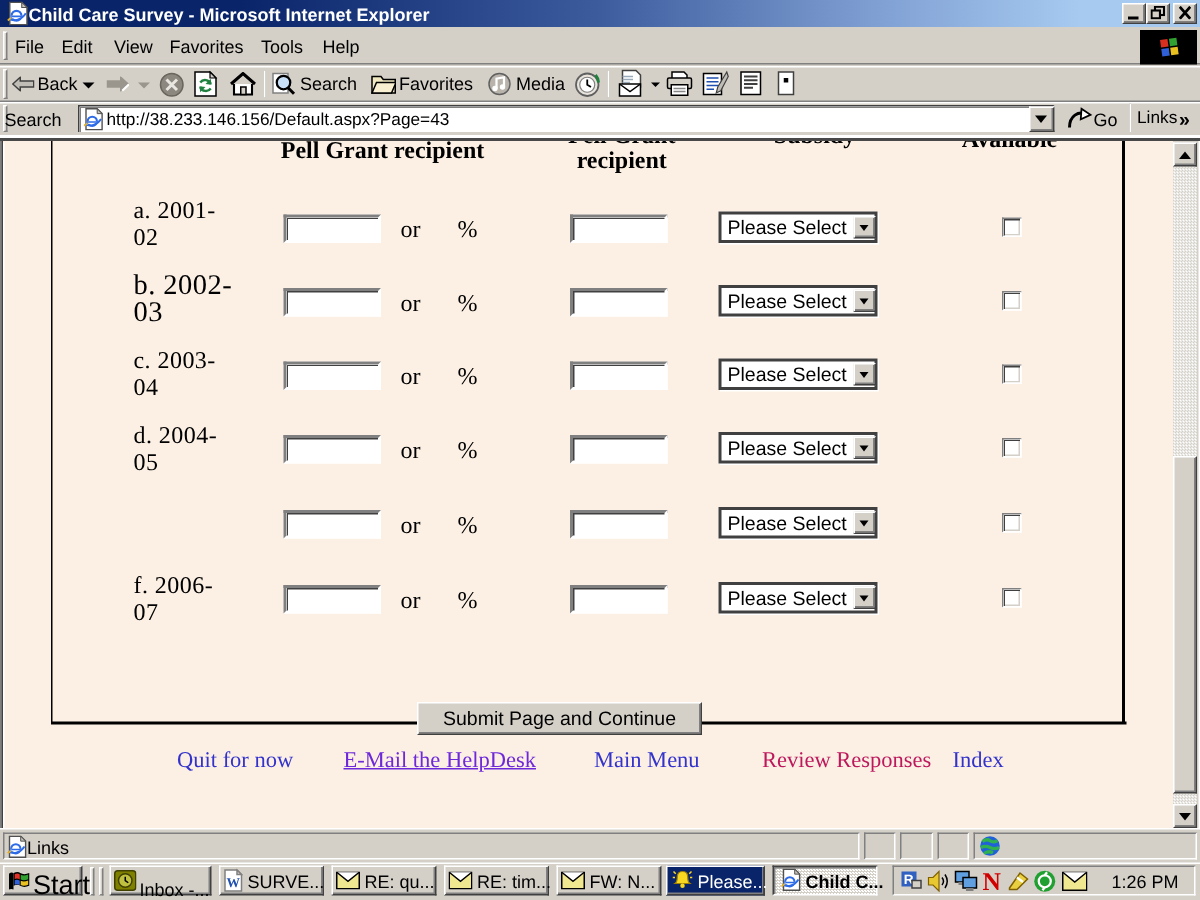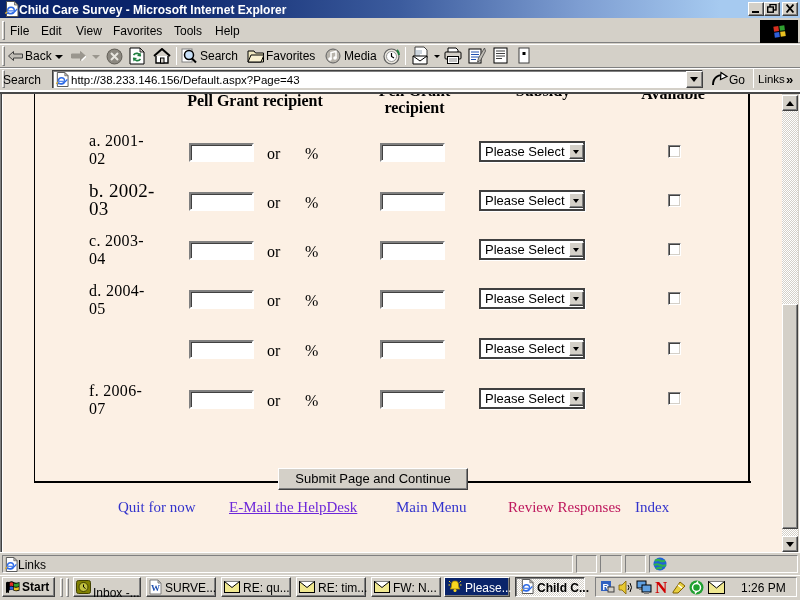--- a/index.html
+++ b/index.html
@@ -309,21 +309,21 @@
 
 <div class="abs raised" style="left:2px;top:577px;width:53px;height:20px;background:#D4D0C8;"></div>
 <svg class="abs" style="left:5px;top:580px;" width="16" height="15" viewBox="0 0 16 15">
   <path d="M1 2.5 Q2.5 1.2 4 2 L4 13 Q2.5 12.2 1 13 Z" fill="#000"></path>
   <path d="M4 2 Q7 0.5 8.5 2 Q11 3.5 14.5 2 L14.5 10.5 Q11 12 8.5 10.5 Q7 9 4 10.5 Z" fill="#000"></path>
   <path d="M4.8 2.8 Q6.8 1.8 8.2 3 L8.2 6.3 Q6.5 5.2 4.8 6 Z" fill="#e03028"></path>
   <path d="M8.8 3.2 Q10.8 4.3 13.8 3 L13.8 6.2 Q11 7.4 8.8 6.4 Z" fill="#30a030"></path>
   <path d="M4.8 6.8 Q6.5 6 8.2 7.1 L8.2 10 Q6.5 9 4.8 9.8 Z" fill="#3060d8"></path>
   <path d="M8.8 7.2 Q11 8.2 13.8 7 L13.8 9.8 Q11 11 8.8 10 Z" fill="#e8c020"></path>
 </svg>
-<div class="abs" style="left:22px;top:580px;font-size:12px;font-weight:bold;">Start</div>
+<div class="abs" style="left:22px;top:580px;font-size:18px;font-weight:normal;">Start</div>
 
 <div class="abs" style="left:60px;top:578px;width:3px;height:19px;border-left:1px solid #fff;border-top:1px solid #fff;border-right:1px solid #808080;border-bottom:1px solid #808080;"></div>
 <div class="abs" style="left:66px;top:578px;width:3px;height:19px;border-left:1px solid #fff;border-top:1px solid #fff;border-right:1px solid #808080;border-bottom:1px solid #808080;"></div>
 
 <div class="abs raised" style="left:73px;top:577px;width:68px;height:20px;background:#D4D0C8;"></div>
 <svg class="abs" style="left:76px;top:580px;" width="15" height="14" viewBox="0 0 15 14">
   <rect x="0.5" y="0.5" width="14" height="13" rx="2" fill="#808000" stroke="#404000"></rect>
   <circle cx="7.5" cy="7" r="4.5" fill="#c0c040" stroke="#404000"></circle>
   <path d="M7.5 4.5 V7 L9.5 8.5" stroke="#000" fill="none"></path>
 </svg>

